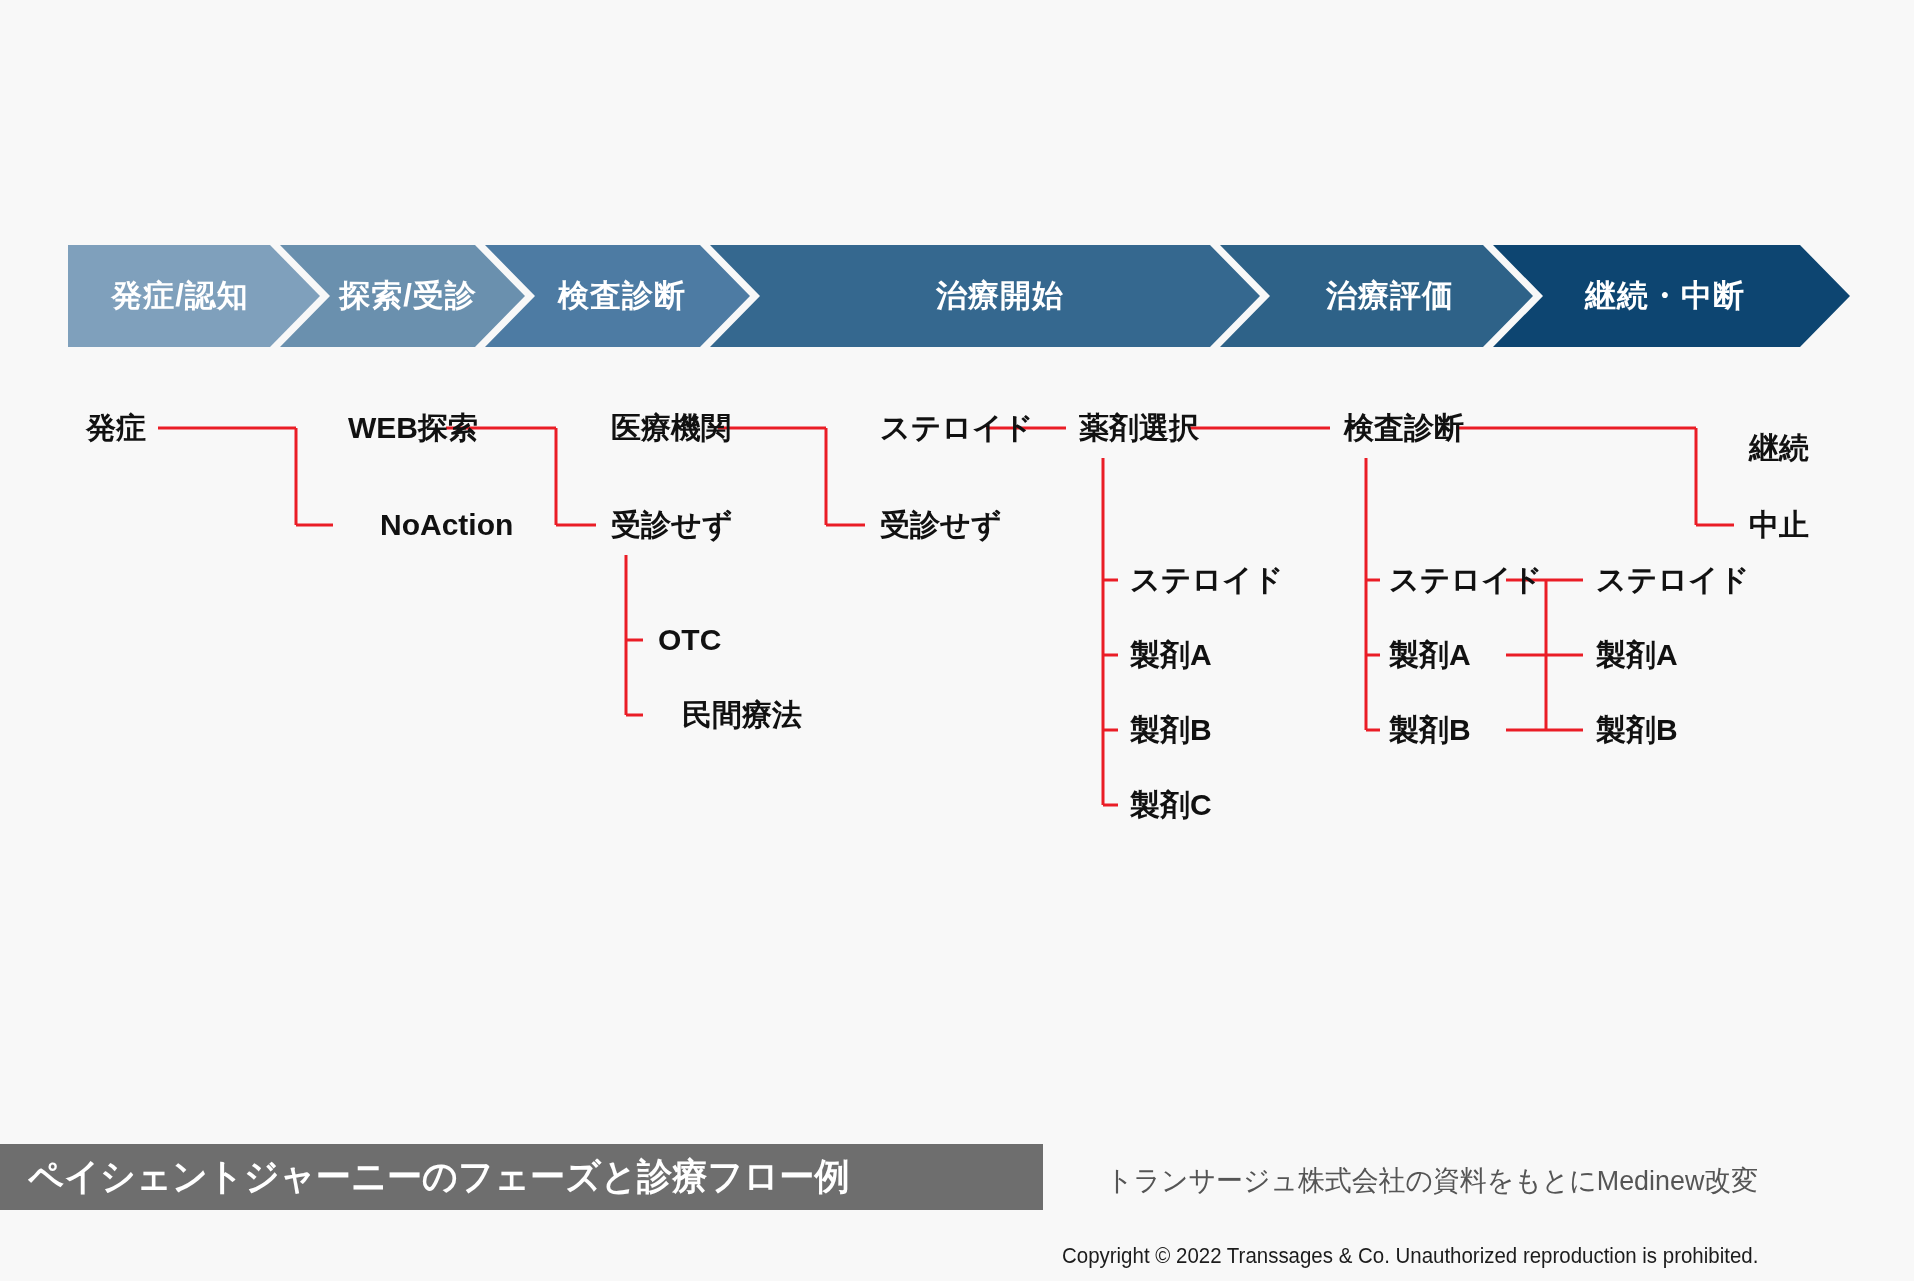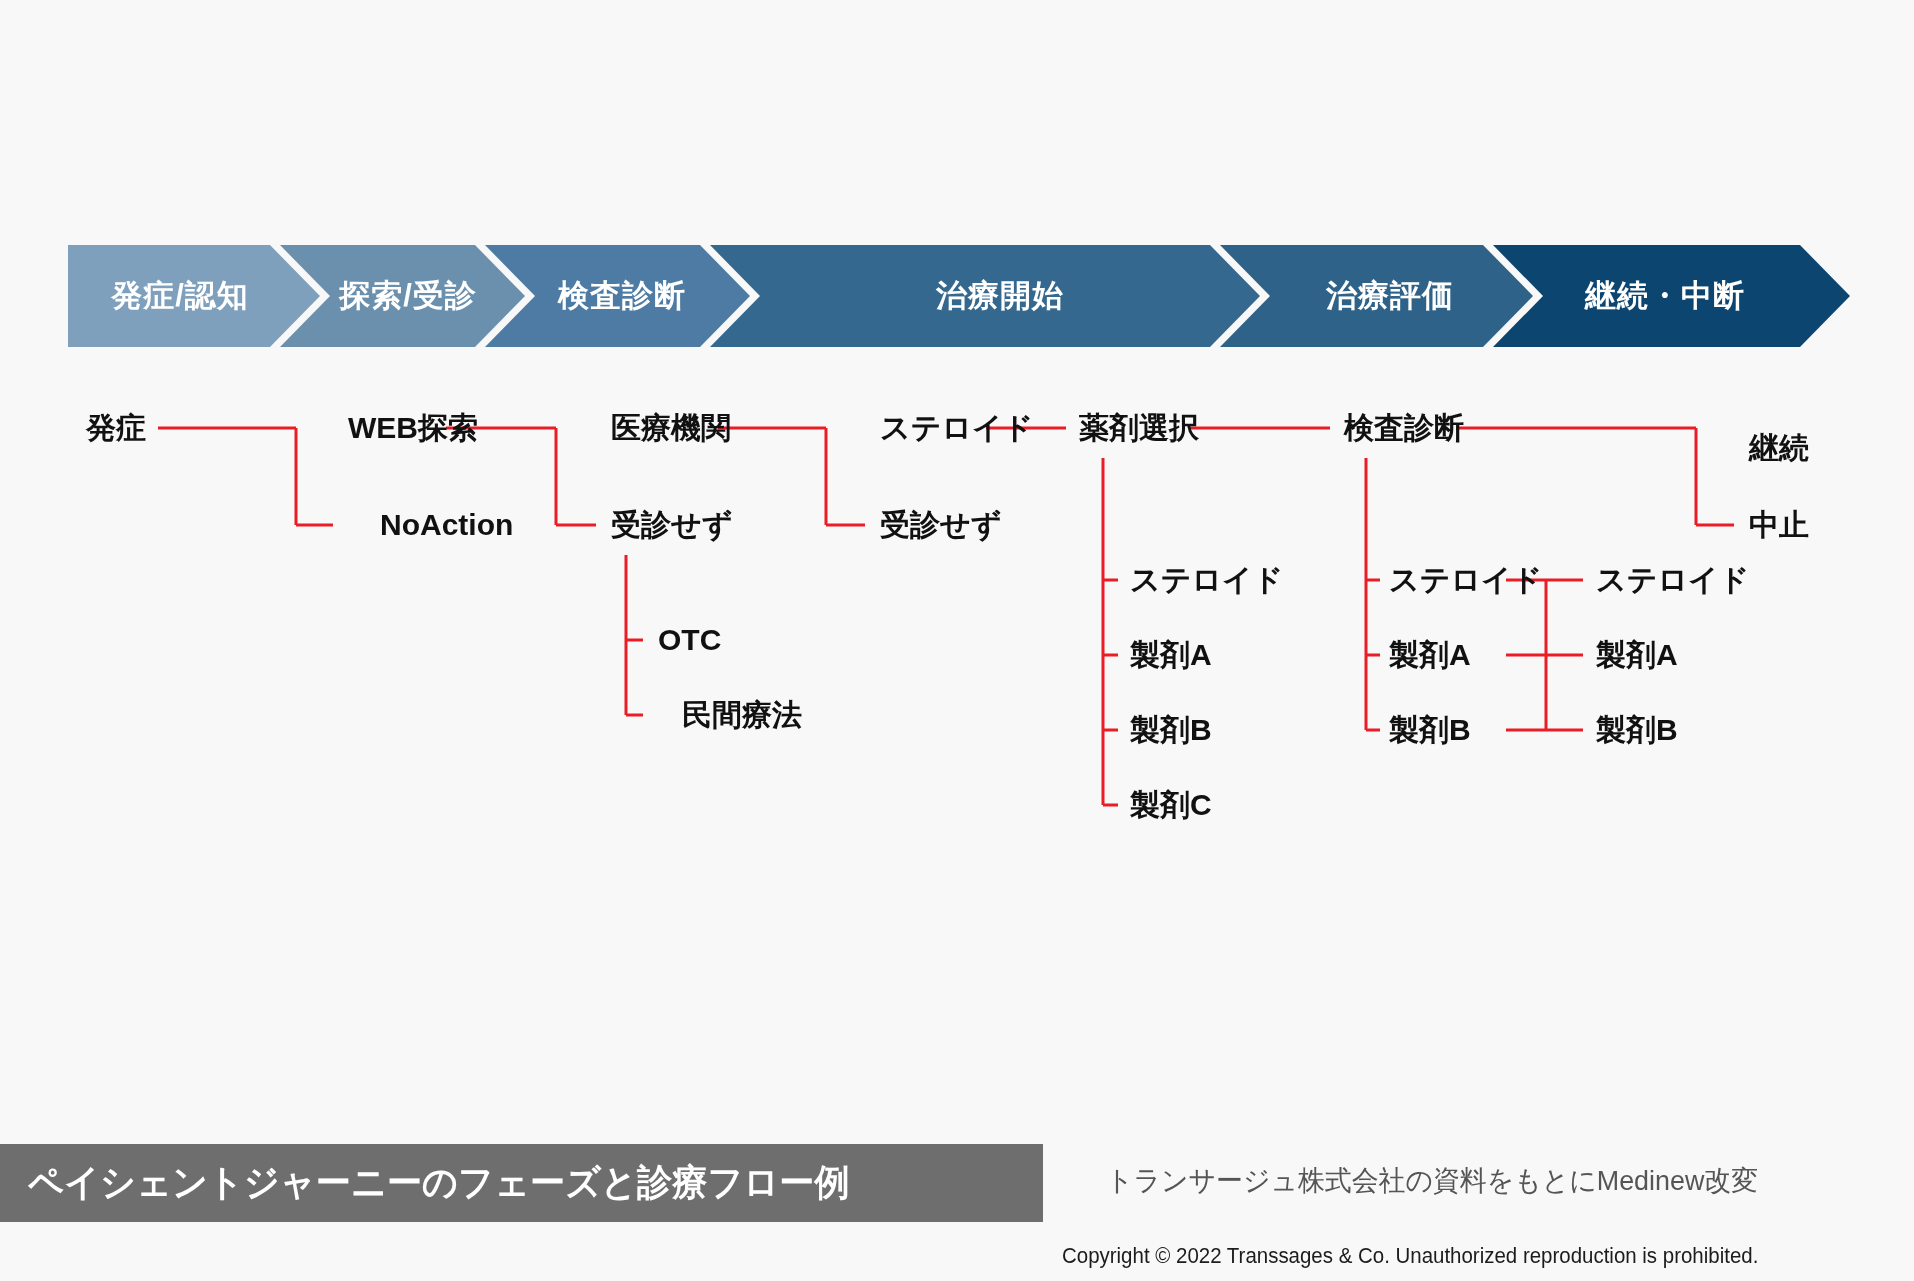--- a/index.html
+++ b/index.html
@@ -30,21 +30,21 @@
     color:#111111;
     font-family:"Liberation Sans","DejaVu Sans",sans-serif;
     font-size:30px;font-weight:700;
     white-space:nowrap;
     line-height:1;
     transform:translateY(-50%);
   }
 
   
   #caption-bar{
-    position:absolute;left:0;top:1144px;width:1043px;height:78px;
+    position:absolute;left:0;top:1144px;width:1043px;height:66px;
     background:#6e6e6e;
     display:flex;align-items:center;
   }
   #caption-title{
     color:#ffffff;
     font-family:"Liberation Sans","DejaVu Sans",sans-serif;
     font-size:37px;font-weight:700;
     margin-left:28px;white-space:nowrap;
     transform:scaleX(0.95);transform-origin:left center;
   }

